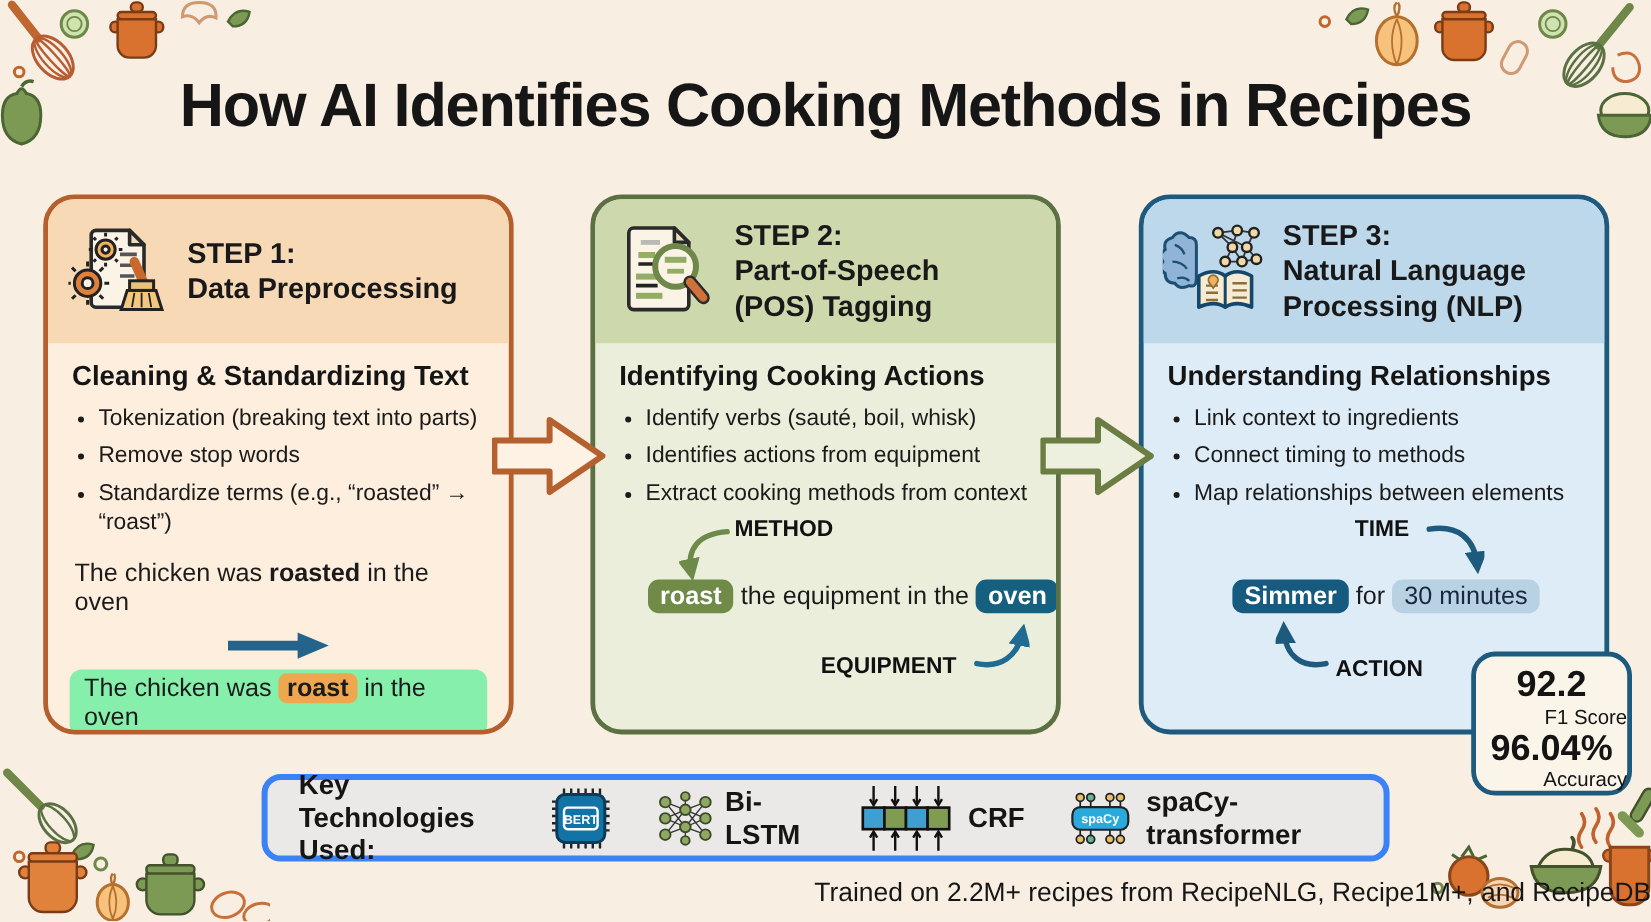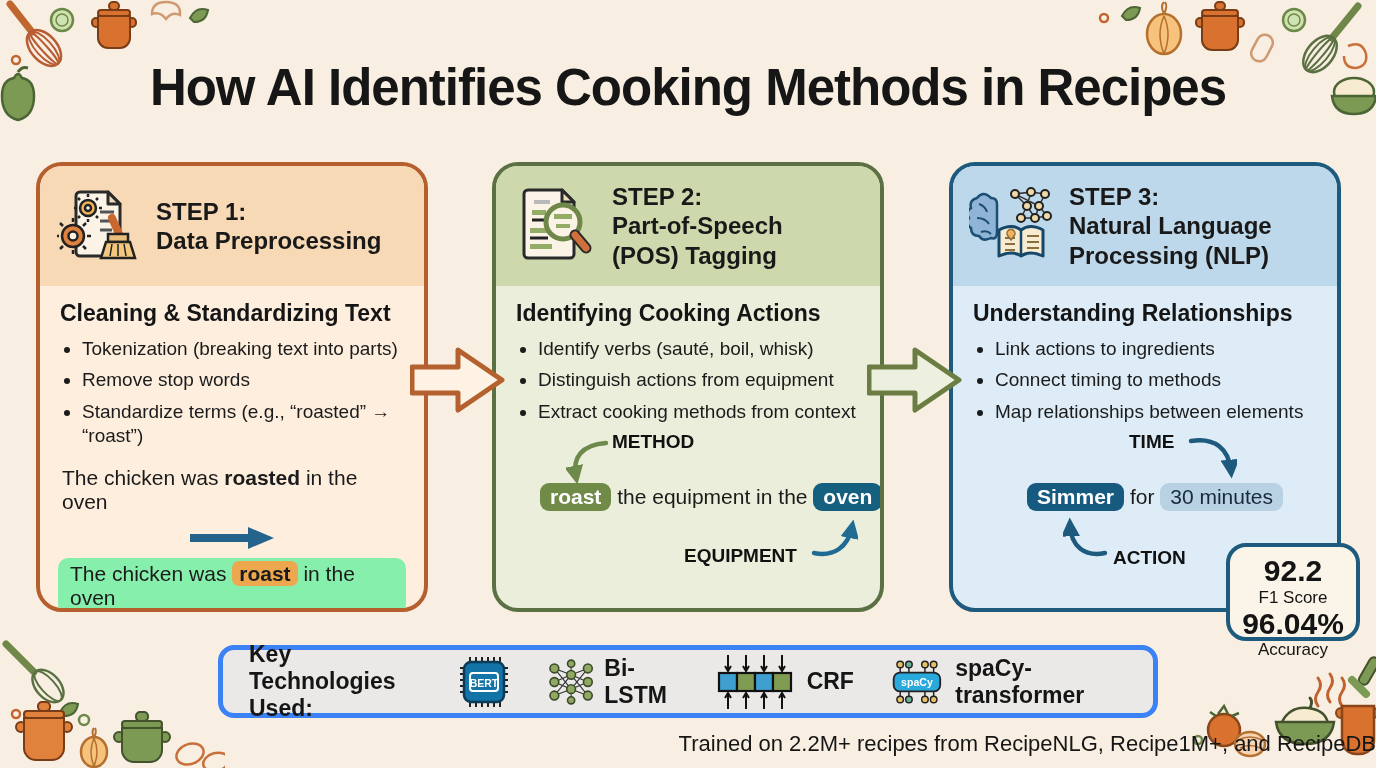--- a/index.html
+++ b/index.html
@@ -46,25 +46,25 @@
   .chip-action{background:#175a80;color:#fff;}
   .chip-time{background:#b9d2e3;color:#17293a;font-weight:normal;}
   .ann-arrow{position:absolute;}
 
   
   .flow-arrow{position:absolute;top:345px;z-index:3;}
   .flow-arrow.a1{left:410px;}
   .flow-arrow.a2{left:867px;}
 
   
-  .metrics-card{position:absolute;left:1226px;top:543px;width:134px;height:98px;z-index:5;
+  .metrics-card{position:absolute;left:1226px;top:543px;width:134px;height:120px;z-index:5;
     background:#fbf5e9;border:4px solid #1d5a7d;border-radius:20px;text-align:center;
     box-sizing:border-box;padding-top:8px;color:#141414;}
   .metric-value{font-size:30px;font-weight:bold;line-height:1.05;}
-  .metric-label{font-size:17px;line-height:1.25;}
+  .metric-label{font-size:17px;line-height:1.25;text-align:right;}
 
   
   .tech-bar{position:absolute;left:218px;top:645px;width:940px;height:73px;z-index:2;
     background:#eae9e7;border:5px solid #3b82f6;border-radius:16px;box-sizing:border-box;
     display:flex;align-items:center;padding:0 26px;gap:14px;}
   .tech-label{font-size:23px;font-weight:bold;color:#151515;margin-right:18px;}
   .tech-item{display:flex;align-items:center;gap:10px;margin-right:22px;}
   .tech-item-label{font-size:23px;font-weight:bold;color:#151515;}
 
   .footer-text{position:absolute;top:731px;left:0;width:100%;text-align:right;
@@ -262,21 +262,21 @@
       <div class="step-head-text">
         <div>STEP 2:</div>
         <div class="step-name">Part-of-Speech
 (POS) Tagging</div>
       </div>
     </div>
     <div class="step-body">
       <div class="step-heading">Identifying Cooking Actions</div>
       <ul class="step-bullets">
         <li>Identify verbs (sauté, boil, whisk)</li>
-        <li>Distinguish actions from equipment</li>
+        <li>Identifies actions from equipment</li>
         <li>Extract cooking methods from context</li>
       </ul>
       <div class="annotation">
         <span class="tag-label" style="left:98px;top:0">METHOD</span>
         <svg class="ann-arrow" style="left:52px;top:8px" width="44" height="46" viewBox="0 0 44 46">
           <defs>
               <marker id="ah1" viewBox="0 0 10 10" refX="6" refY="5" markerWidth="4.2" markerHeight="4.2" orient="auto">
                 <path d="M0 0 L10 5 L0 10 z" fill="#6d8a4a"></path>
               </marker>
             </defs>
@@ -323,21 +323,21 @@
       </svg>
       <div class="step-head-text">
         <div>STEP 3:</div>
         <div class="step-name">Natural Language
 Processing (NLP)</div>
       </div>
     </div>
     <div class="step-body">
       <div class="step-heading">Understanding Relationships</div>
       <ul class="step-bullets">
-        <li>Link actions to ingredients</li>
+        <li>Link context to ingredients</li>
         <li>Connect timing to methods</li>
         <li>Map relationships between elements</li>
       </ul>
       <div class="annotation">
         <span class="tag-label" style="left:158px;top:0">TIME</span>
         <svg class="ann-arrow" style="left:216px;top:4px" width="50" height="46" viewBox="0 0 50 46">
           <defs>
               <marker id="ah3" viewBox="0 0 10 10" refX="6" refY="5" markerWidth="4.2" markerHeight="4.2" orient="auto">
                 <path d="M0 0 L10 5 L0 10 z" fill="#1d5a7d"></path>
               </marker>

